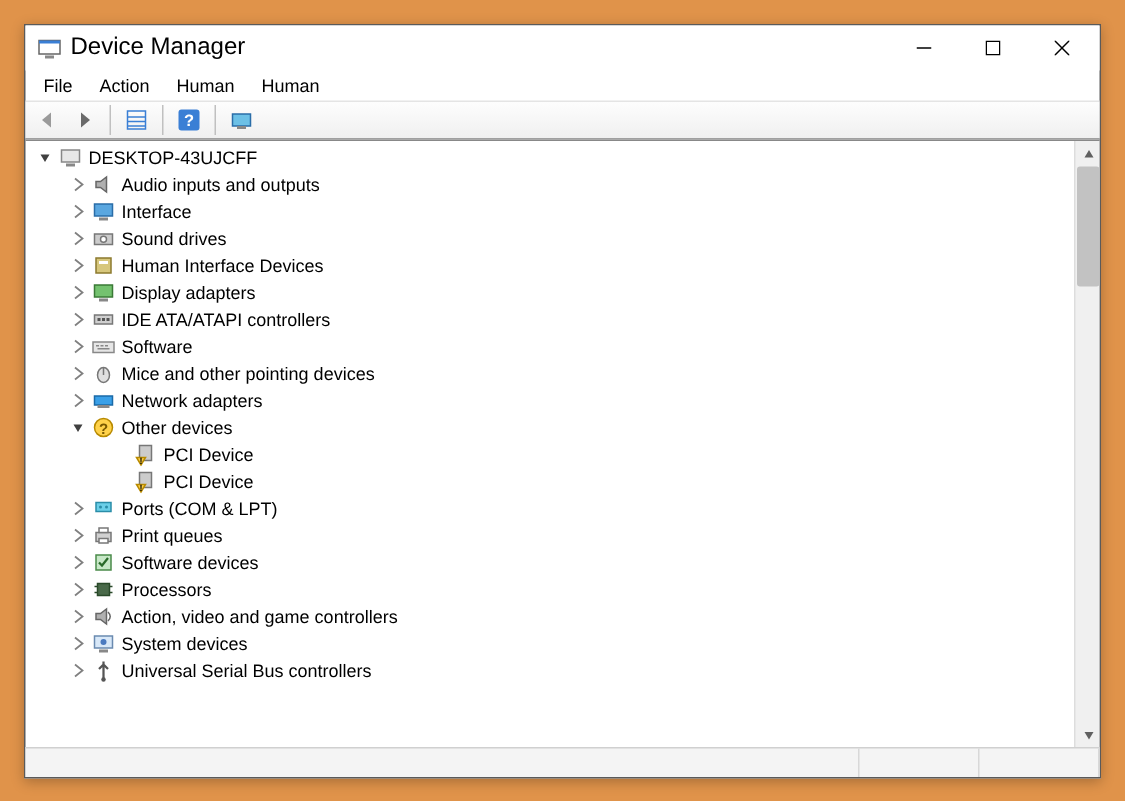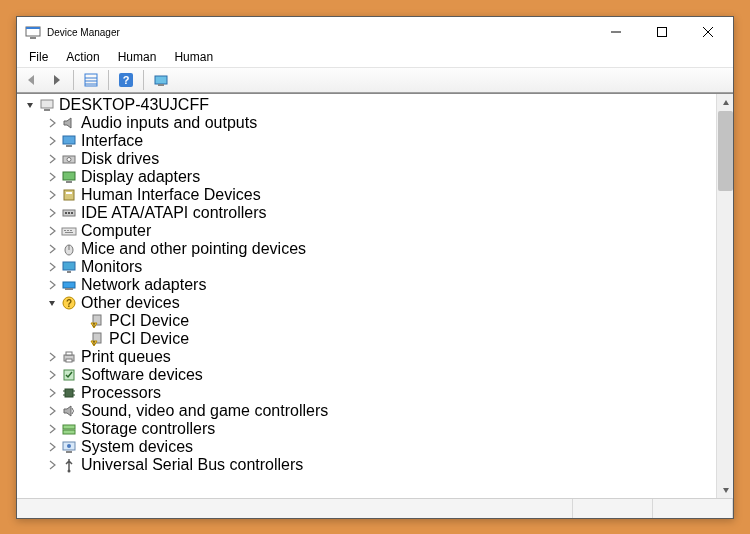--- a/index.html
+++ b/index.html
@@ -28,21 +28,21 @@
     align-items: center;
     padding: 0 2px 0 8px;
     background: #fff;
   }
   .titlebar .app-icon {
     width: 16px; height: 16px;
     margin-right: 6px;
   }
   .titlebar .title {
     flex: 1;
-    font-size: 10px;
+    font-size: 16px;
     color: #000;
   }
   .win-controls { display: flex; }
   .win-btn {
     width: 46px; height: 30px;
     display: flex; align-items: center; justify-content: center;
     font-size: 12px;
   }
   .win-btn svg { stroke: #000; stroke-width: 1; fill: none; }
   .menubar {
@@ -122,21 +122,21 @@
     margin-right: 2px;
   }
   .expander svg { display: block; }
   .node-icon {
     width: 16px; height: 16px;
     margin-right: 4px;
     display: flex; align-items: center; justify-content: center;
   }
   .node-label {
     color: #000;
-    font-size: 16px;
+    font-size: 12px;
   }
   .indent-0 { padding-left: 2px; }
   .indent-1 { padding-left: 24px; }
   .indent-2 { padding-left: 52px; align-items: center; }
   .statusbar {
     height: 20px;
     border-top: 1px solid #d0d0d0;
     display: flex;
     background: #f4f4f4;
   }
@@ -273,49 +273,49 @@
             <svg width="10" height="10" viewBox="0 0 10 10">
               <path d="M3 1 L8 5 L3 9" fill="none" stroke="#808080" stroke-width="1.2"></path>
             </svg>
           </span>
           <span class="node-icon">
             <svg width="16" height="16">
               <rect x="2" y="5" width="12" height="7" fill="#ccc" stroke="#777"></rect>
               <circle cx="8" cy="8.5" r="2" fill="#fff" stroke="#777"></circle>
             </svg>
           </span>
-          <span class="node-label">Disk drives</span>
+          <span class="node-label">Sound drives</span>
+        </div>
+        <div class="node indent-1">
+          <span class="expander">
+            <svg width="10" height="10" viewBox="0 0 10 10">
+              <path d="M3 1 L8 5 L3 9" fill="none" stroke="#808080" stroke-width="1.2"></path>
+            </svg>
+          </span>
+          <span class="node-icon">
+            <svg width="16" height="16">
+              <rect x="3" y="3" width="10" height="10" fill="#d7c77c" stroke="#8c7a2e"></rect>
+              <rect x="5" y="5" width="6" height="2" fill="#fff"></rect>
+            </svg>
+          </span>
+          <span class="node-label">Human Interface Devices</span>
         </div>
         <div class="node indent-1">
           <span class="expander">
             <svg width="10" height="10" viewBox="0 0 10 10">
               <path d="M3 1 L8 5 L3 9" fill="none" stroke="#808080" stroke-width="1.2"></path>
             </svg>
           </span>
           <span class="node-icon">
             <svg width="16" height="16">
               <rect x="2" y="3" width="12" height="8" fill="#74c26f" stroke="#3a7a36"></rect>
               <rect x="5" y="12" width="6" height="2" fill="#888"></rect>
             </svg>
           </span>
           <span class="node-label">Display adapters</span>
-        </div>
-        <div class="node indent-1">
-          <span class="expander">
-            <svg width="10" height="10" viewBox="0 0 10 10">
-              <path d="M3 1 L8 5 L3 9" fill="none" stroke="#808080" stroke-width="1.2"></path>
-            </svg>
-          </span>
-          <span class="node-icon">
-            <svg width="16" height="16">
-              <rect x="3" y="3" width="10" height="10" fill="#d7c77c" stroke="#8c7a2e"></rect>
-              <rect x="5" y="5" width="6" height="2" fill="#fff"></rect>
-            </svg>
-          </span>
-          <span class="node-label">Human Interface Devices</span>
         </div>
         <div class="node indent-1">
           <span class="expander">
             <svg width="10" height="10" viewBox="0 0 10 10">
               <path d="M3 1 L8 5 L3 9" fill="none" stroke="#808080" stroke-width="1.2"></path>
             </svg>
           </span>
           <span class="node-icon">
             <svg width="16" height="16">
               <rect x="2" y="5" width="12" height="6" fill="#cfcfcf" stroke="#777"></rect>
@@ -334,49 +334,35 @@
           </span>
           <span class="node-icon">
             <svg width="16" height="16">
               <rect x="1" y="5" width="14" height="7" fill="#e6e6e6" stroke="#888"></rect>
               <rect x="3" y="7" width="2" height="1" fill="#888"></rect>
               <rect x="6" y="7" width="2" height="1" fill="#888"></rect>
               <rect x="9" y="7" width="2" height="1" fill="#888"></rect>
               <rect x="4" y="9" width="8" height="1" fill="#888"></rect>
             </svg>
           </span>
-          <span class="node-label">Computer</span>
+          <span class="node-label">Software</span>
         </div>
         <div class="node indent-1">
           <span class="expander">
             <svg width="10" height="10" viewBox="0 0 10 10">
               <path d="M3 1 L8 5 L3 9" fill="none" stroke="#808080" stroke-width="1.2"></path>
             </svg>
           </span>
           <span class="node-icon">
             <svg width="16" height="16">
               <ellipse cx="8" cy="9" rx="4" ry="5" fill="#e0e0e0" stroke="#777"></ellipse>
               <line x1="8" y1="4" x2="8" y2="9" stroke="#777"></line>
             </svg>
           </span>
           <span class="node-label">Mice and other pointing devices</span>
-        </div>
-        <div class="node indent-1">
-          <span class="expander">
-            <svg width="10" height="10" viewBox="0 0 10 10">
-              <path d="M3 1 L8 5 L3 9" fill="none" stroke="#808080" stroke-width="1.2"></path>
-            </svg>
-          </span>
-          <span class="node-icon">
-            <svg width="16" height="16">
-              <rect x="2" y="3" width="12" height="8" fill="#4aa8d8" stroke="#2a6da8"></rect>
-              <rect x="6" y="12" width="4" height="2" fill="#888"></rect>
-            </svg>
-          </span>
-          <span class="node-label">Monitors</span>
         </div>
         <div class="node indent-1">
           <span class="expander">
             <svg width="10" height="10" viewBox="0 0 10 10">
               <path d="M3 1 L8 5 L3 9" fill="none" stroke="#808080" stroke-width="1.2"></path>
             </svg>
           </span>
           <span class="node-icon">
             <svg width="16" height="16">
               <rect x="2" y="5" width="12" height="6" fill="#3aa0e8" stroke="#1a6aa8"></rect>
@@ -413,20 +399,35 @@
         <div class="node indent-2">
           <span class="expander"></span>
           <span class="node-icon">
             <svg width="16" height="16">
               <rect x="4" y="2" width="8" height="10" fill="#ccc" stroke="#777"></rect>
               <path d="M2 10 L8 10 L5 15 Z" fill="#ffd24a" stroke="#b88a00"></path>
               <text x="5" y="14" text-anchor="middle" font-size="6" font-weight="bold" fill="#000">!</text>
             </svg>
           </span>
           <span class="node-label">PCI Device</span>
+        </div>
+        <div class="node indent-1">
+          <span class="expander">
+            <svg width="10" height="10" viewBox="0 0 10 10">
+              <path d="M3 1 L8 5 L3 9" fill="none" stroke="#808080" stroke-width="1.2"></path>
+            </svg>
+          </span>
+          <span class="node-icon">
+            <svg width="16" height="16">
+              <rect x="3" y="4" width="10" height="6" fill="#6bcfe8" stroke="#2a8da8"></rect>
+              <circle cx="6" cy="7" r="1" fill="#2a8da8"></circle>
+              <circle cx="10" cy="7" r="1" fill="#2a8da8"></circle>
+            </svg>
+          </span>
+          <span class="node-label">Ports (COM &amp; LPT)</span>
         </div>
         <div class="node indent-1">
           <span class="expander">
             <svg width="10" height="10" viewBox="0 0 10 10">
               <path d="M3 1 L8 5 L3 9" fill="none" stroke="#808080" stroke-width="1.2"></path>
             </svg>
           </span>
           <span class="node-icon">
             <svg width="16" height="16">
               <rect x="3" y="6" width="10" height="6" fill="#d0d0d0" stroke="#777"></rect>
@@ -472,35 +473,21 @@
             <svg width="10" height="10" viewBox="0 0 10 10">
               <path d="M3 1 L8 5 L3 9" fill="none" stroke="#808080" stroke-width="1.2"></path>
             </svg>
           </span>
           <span class="node-icon">
             <svg width="16" height="16">
               <path d="M3 6h3l4-3v10l-4-3H3z" fill="#b0b0b0" stroke="#666"></path>
               <path d="M11 5 Q14 8 11 11" fill="none" stroke="#666"></path>
             </svg>
           </span>
-          <span class="node-label">Sound, video and game controllers</span>
-        </div>
-        <div class="node indent-1">
-          <span class="expander">
-            <svg width="10" height="10" viewBox="0 0 10 10">
-              <path d="M3 1 L8 5 L3 9" fill="none" stroke="#808080" stroke-width="1.2"></path>
-            </svg>
-          </span>
-          <span class="node-icon">
-            <svg width="16" height="16">
-              <rect x="2" y="4" width="12" height="4" fill="#9ad68a" stroke="#4a8a3a"></rect>
-              <rect x="2" y="9" width="12" height="4" fill="#9ad68a" stroke="#4a8a3a"></rect>
-            </svg>
-          </span>
-          <span class="node-label">Storage controllers</span>
+          <span class="node-label">Action, video and game controllers</span>
         </div>
         <div class="node indent-1">
           <span class="expander">
             <svg width="10" height="10" viewBox="0 0 10 10">
               <path d="M3 1 L8 5 L3 9" fill="none" stroke="#808080" stroke-width="1.2"></path>
             </svg>
           </span>
           <span class="node-icon">
             <svg width="16" height="16">
               <rect x="2" y="3" width="12" height="8" fill="#d8e8f8" stroke="#6a8ab0"></rect>

